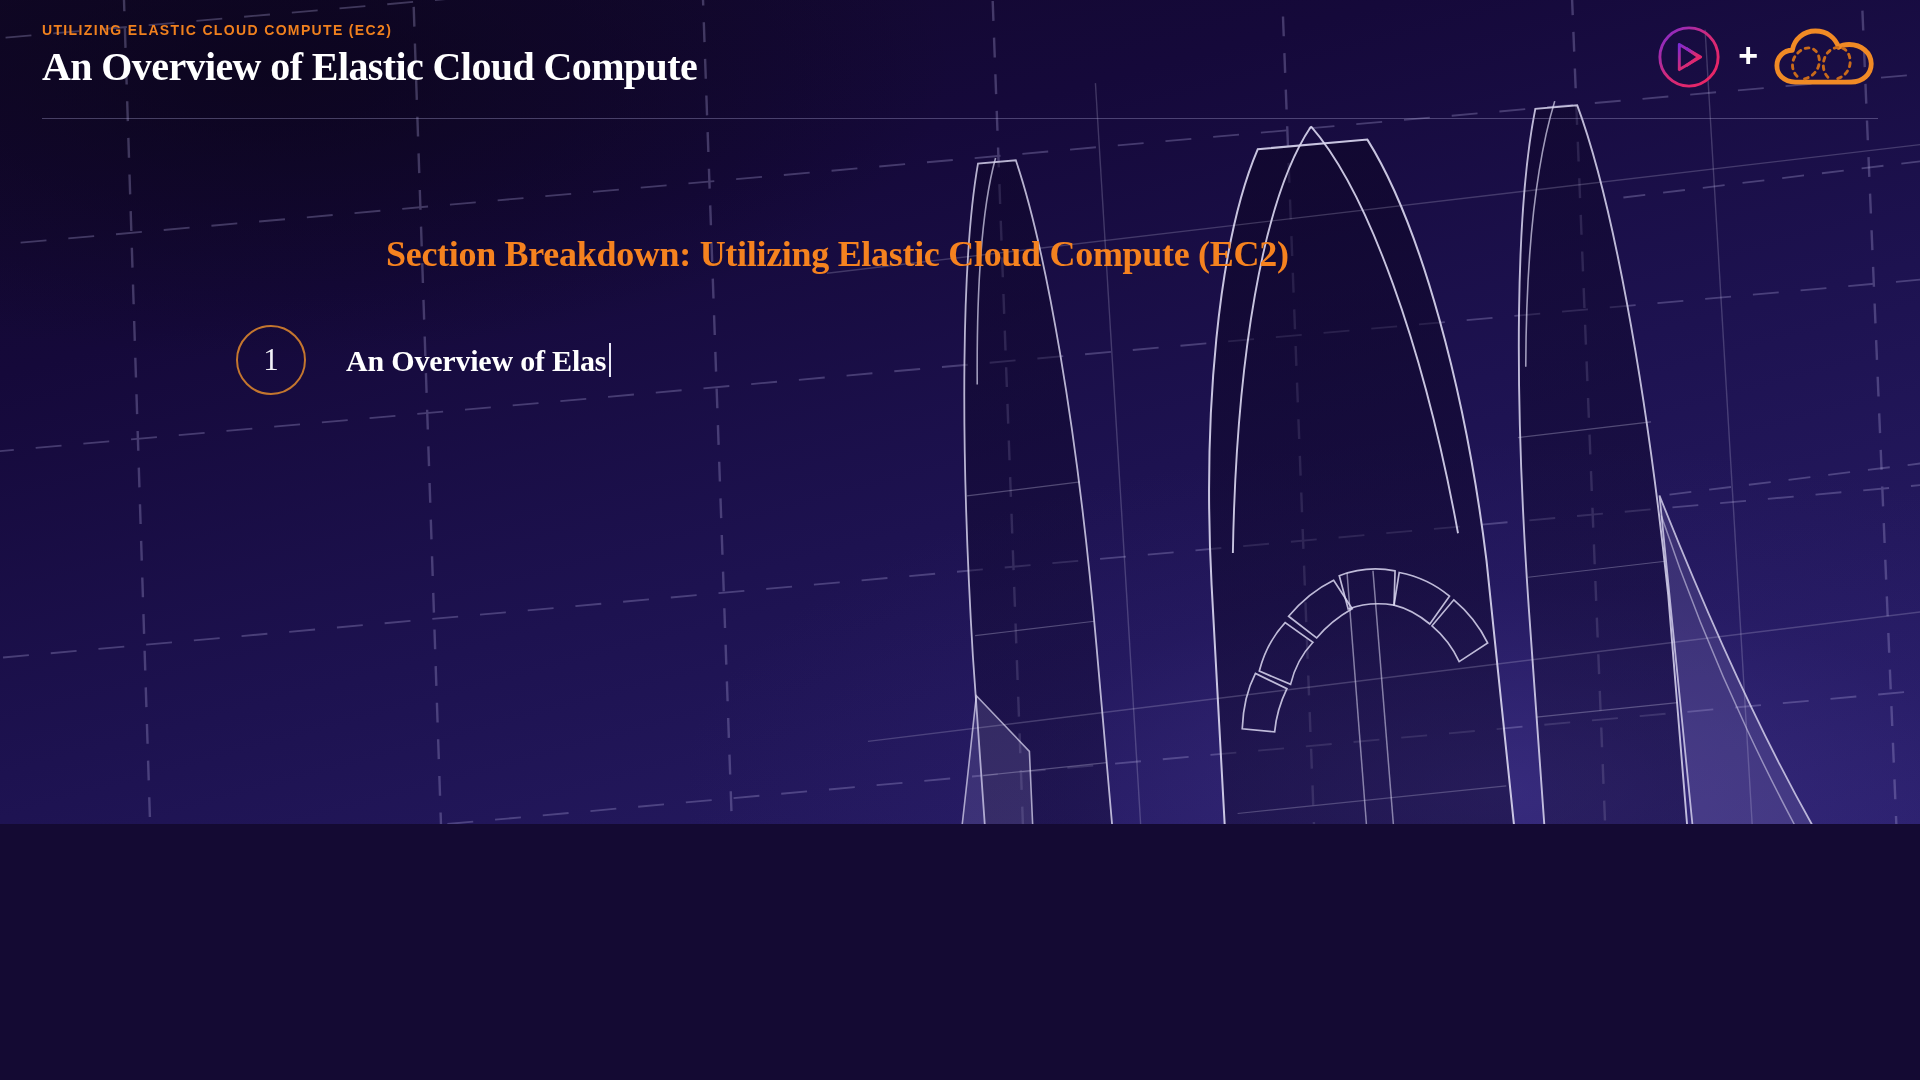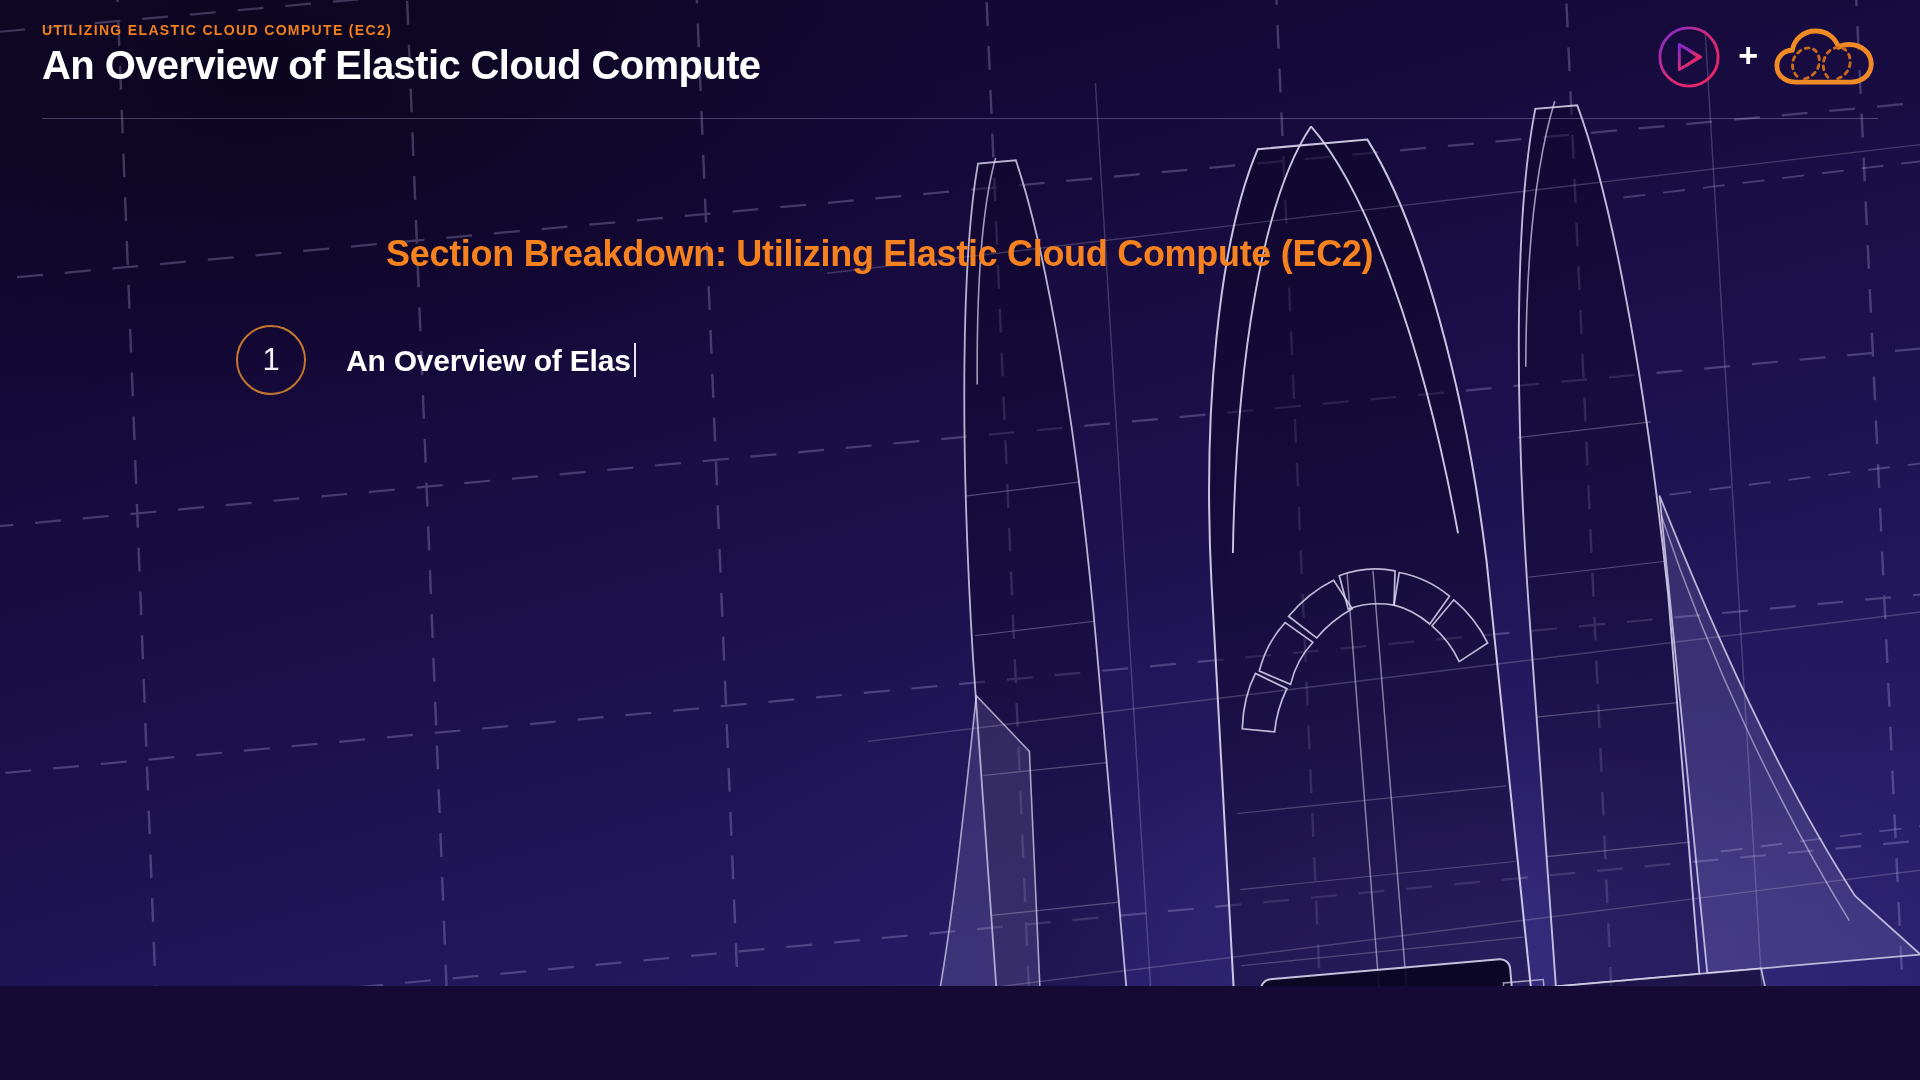--- a/index.html
+++ b/index.html
@@ -7,21 +7,21 @@
 
   html, body {
     width:1920px; height:1080px;
     overflow:hidden;
     background:#140a33;
     font-family:"Liberation Sans", sans-serif;
   }
 
   #slide {
     position:relative;
-    width:1920px; height:986px;
+    width:1920px; height:824px;
     overflow:hidden;
     background:linear-gradient(165deg,#120829 0%,#15093a 28%,#1d1250 58%,#261b63 88%,#2a1f6b 100%);
   }
 
   
   .bg-layer { position:absolute; inset:0; pointer-events:none; }
 
   .grid-wrap {
     position:absolute;
     left:-16%; top:-18%;
@@ -70,20 +70,21 @@
   }
 
   .deck-title {
     position:absolute;
     left:42px; top:43px;
     font-size:40px;
     font-weight:bold;
     letter-spacing:-.6px;
     color:#ffffff;
     white-space:nowrap;
+    font-family:Liberation Serif, serif;
   }
 
   .header-rule {
     position:absolute;
     left:42px; right:42px; top:118px;
     height:1px;
     background:rgba(183,176,222,.34);
   }
 
   
@@ -98,21 +99,21 @@
   .logo-plus {
     font-size:34px;
     font-weight:bold;
     color:#ffffff;
     line-height:1;
     padding-bottom:4px;
   }
   .logo-cloud { width:104px; height:62px; display:block; }
 
   
-  .body-area { position:absolute; inset:0; }
+  .body-area { position:absolute; inset:0;font-family:Liberation Serif, serif; }
 
   .section-title {
     position:absolute;
     left:386px; top:233px;
     font-size:36px;
     font-weight:bold;
     letter-spacing:-.3px;
     color:#F5821F;
     white-space:nowrap;
   }

